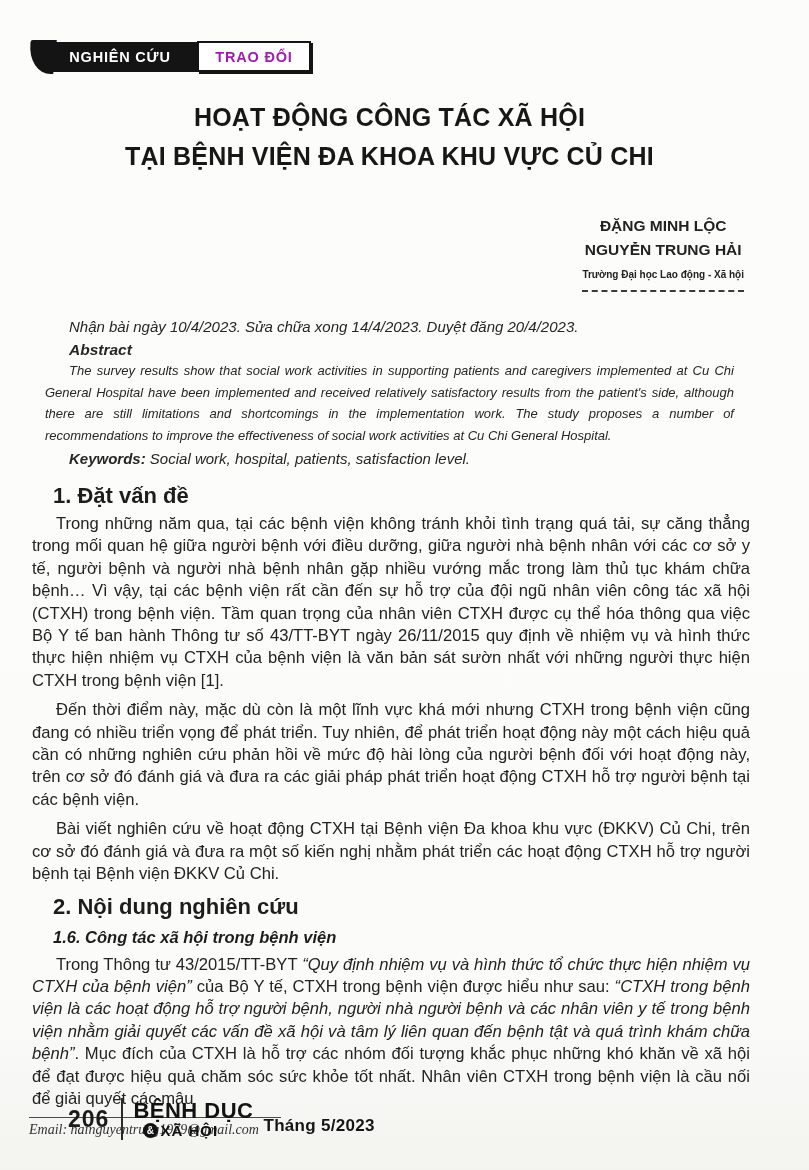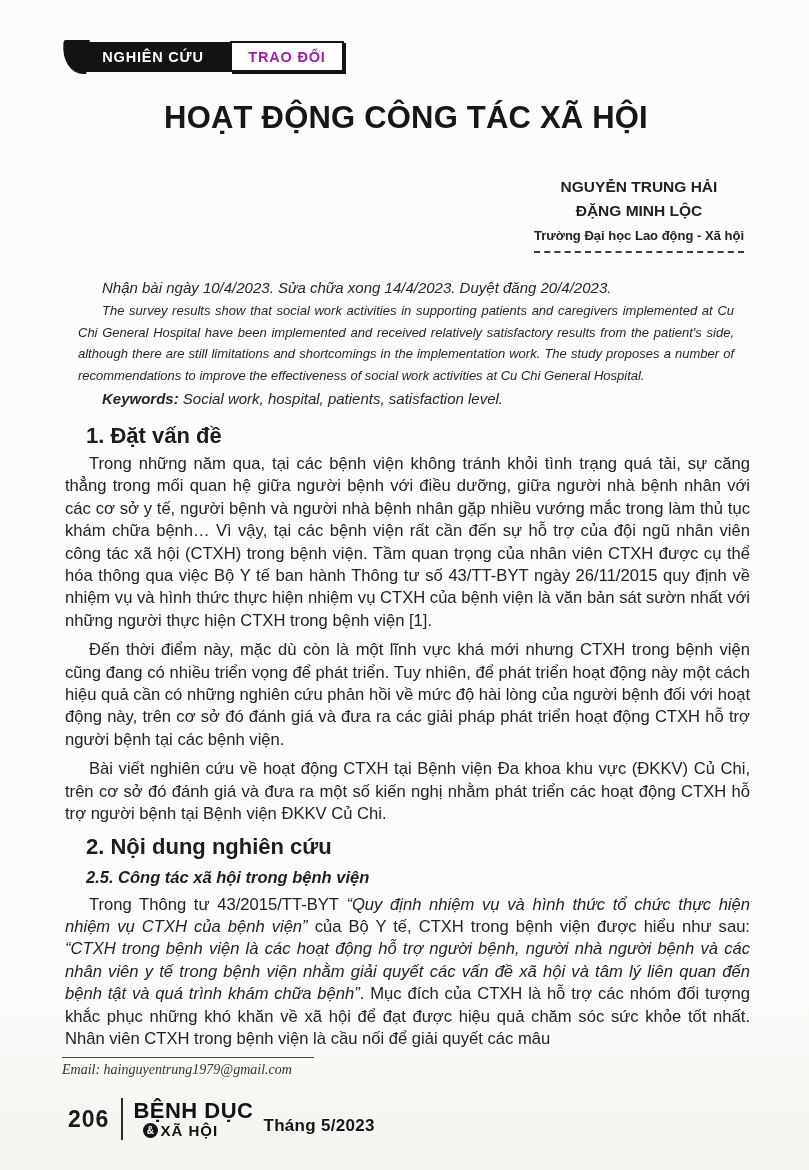--- a/index.html
+++ b/index.html
@@ -8,21 +8,21 @@
     background: #f4f4f2;
     font-family: "Liberation Sans", sans-serif;
     color: #262626;
     overflow: hidden;
   }
   .page {
     position: relative;
     width: 809px; height: 1170px;
     background: linear-gradient(180deg, #fcfcfb 0%, #fbfbf9 85%, #f3f3f0 100%);
     box-sizing: border-box;
-    padding: 42px 59px 0 62px;
+    padding: 42px 59px 0 29px;
   }
 
   
   .badge-row { display: flex; align-items: stretch; height: 30px; margin-bottom: 26px; position: relative; }
   .badge-tail {
     width: 26px; height: 34px; background: #141414;
     border-radius: 2px 0 0 90% ;
     transform: translateY(-2px) skewX(-6deg);
     margin-right: -8px;
   }
@@ -40,33 +40,33 @@
     font-weight: bold; font-size: 14.5px; letter-spacing: 0.8px;
     display: flex; align-items: center; justify-content: center;
     padding: 0 16px; min-width: 78px;
     margin-top: -1px;
   }
 
   
   .title {
     margin: 0 0 38px 0;
     text-align: center;
-    font-size: 31px; line-height: 39px;
+    font-size: 25px; line-height: 39px;
     font-weight: 800; color: #171717;
     letter-spacing: 0.2px;
   }
 
   
   .authors-wrap { text-align: right; padding-right: 6px; margin-bottom: 24px; }
   .authors {
     display: inline-block; text-align: center;
   }
   .author { font-weight: bold; font-size: 15.5px; line-height: 24px; color: #222; }
   .affiliation {
-    font-weight: bold; font-size: 13px; line-height: 24px; color: #222;
+    font-weight: bold; font-size: 10px; line-height: 24px; color: #222;
     border-bottom: 2px dashed #3a3a3a; padding-bottom: 3px; margin-top: 1px;
   }
 
   
   .meta-block { margin: 16px; }
   .dates { font-style: italic; font-size: 15px; line-height: 21px; margin: 0 0 2px 0; text-indent: 24px; }
   .abstract-label { font-style: italic; font-weight: bold; font-size: 15.5px; line-height: 21px; margin: 0; text-indent: 24px; }
   .abstract-text {
     font-style: italic; font-size: 13px; line-height: 21.5px;
     text-align: justify; text-indent: 24px; margin: 0;
@@ -125,43 +125,45 @@
 <div class="page">
 
   <div class="badge-row">
     <span class="badge-tail"></span>
     <span class="badge-black">NGHIÊN CỨU</span>
     <span class="badge-white">TRAO ĐỔI</span>
   </div>
 
   <h1 class="title">
     <span>HOẠT ĐỘNG CÔNG TÁC XÃ HỘI</span><br>
+    <span>TẠI BỆNH VIỆN ĐA KHOA KHU VỰC CỦ CHI</span>
   </h1>
 
   <div class="authors-wrap">
     <div class="authors">
+      <div class="author">ĐẶNG MINH LỘC</div>
       <div class="author">NGUYỄN TRUNG HẢI</div>
-      <div class="author">ĐẶNG MINH LỘC</div>
       <div class="affiliation">Trường Đại học Lao động - Xã hội</div>
     </div>
   </div>
 
   <div class="meta-block">
     <p class="dates">Nhận bài ngày 10/4/2023. Sửa chữa xong 14/4/2023. Duyệt đăng 20/4/2023.</p>
+    <p class="abstract-label">Abstract</p>
     <p class="abstract-text">The survey results show that social work activities in supporting patients and caregivers implemented at Cu Chi General Hospital have been implemented and received relatively satisfactory results from the patient's side, although there are still limitations and shortcomings in the implementation work. The study proposes a number of recommendations to improve the effectiveness of social work activities at Cu Chi General Hospital.</p>
     <p class="keywords"><b>Keywords:</b><span> Social work, hospital, patients, satisfaction level.</span></p>
   </div>
 
   <h2 class="h-sec">1. Đặt vấn đề</h2>
   <p class="body-p">Trong những năm qua, tại các bệnh viện không tránh khỏi tình trạng quá tải, sự căng thẳng trong mối quan hệ giữa người bệnh với điều dưỡng, giữa người nhà bệnh nhân với các cơ sở y tế, người bệnh và người nhà bệnh nhân gặp nhiều vướng mắc trong làm thủ tục khám chữa bệnh… Vì vậy, tại các bệnh viện rất cần đến sự hỗ trợ của đội ngũ nhân viên công tác xã hội (CTXH) trong bệnh viện. Tầm quan trọng của nhân viên CTXH được cụ thể hóa thông qua việc Bộ Y tế ban hành Thông tư số 43/TT-BYT ngày 26/11/2015 quy định về nhiệm vụ và hình thức thực hiện nhiệm vụ CTXH của bệnh viện là văn bản sát sườn nhất với những người thực hiện CTXH trong bệnh viện [1].</p>
   <p class="body-p">Đến thời điểm này, mặc dù còn là một lĩnh vực khá mới nhưng CTXH trong bệnh viện cũng đang có nhiều triển vọng để phát triển. Tuy nhiên, để phát triển hoạt động này một cách hiệu quả cần có những nghiên cứu phản hồi về mức độ hài lòng của người bệnh đối với hoạt động này, trên cơ sở đó đánh giá và đưa ra các giải pháp phát triển hoạt động CTXH hỗ trợ người bệnh tại các bệnh viện.</p>
   <p class="body-p">Bài viết nghiên cứu về hoạt động CTXH tại Bệnh viện Đa khoa khu vực (ĐKKV) Củ Chi, trên cơ sở đó đánh giá và đưa ra một số kiến nghị nhằm phát triển các hoạt động CTXH hỗ trợ người bệnh tại Bệnh viện ĐKKV Củ Chi.</p>
 
   <h2 class="h-sec">2. Nội dung nghiên cứu</h2>
-  <h3 class="h-sub">2.5. Công tác xã hội trong bệnh viện</h3>
+  <h3 class="h-sub">1.6. Công tác xã hội trong bệnh viện</h3>
   <p class="body-p"><span>Trong Thông tư 43/2015/TT-BYT </span><span class="it">“Quy định nhiệm vụ và hình thức tổ chức thực hiện nhiệm vụ CTXH của bệnh viện”</span><span> của Bộ Y tế, CTXH trong bệnh viện được hiểu như sau: </span><span class="it">“CTXH trong bệnh viện là các hoạt động hỗ trợ người bệnh, người nhà người bệnh và các nhân viên y tế trong bệnh viện nhằm giải quyết các vấn đề xã hội và tâm lý liên quan đến bệnh tật và quá trình khám chữa bệnh”</span><span>. Mục đích của CTXH là hỗ trợ các nhóm đối tượng khắc phục những khó khăn về xã hội để đạt được hiệu quả chăm sóc sức khỏe tốt nhất. Nhân viên CTXH trong bệnh viện là cầu nối để giải quyết các mâu</span></p>
 
   <div class="footnote">
     <hr class="footnote-rule">
     <p class="footnote-email">Email: hainguyentrung1979@gmail.com</p>
   </div>
 
   <div class="footer">
     <span class="page-number">206</span>
     <span class="footer-divider"></span>

